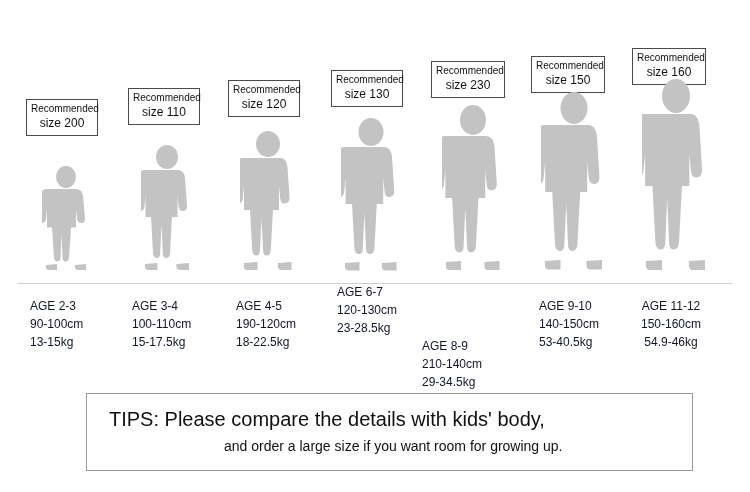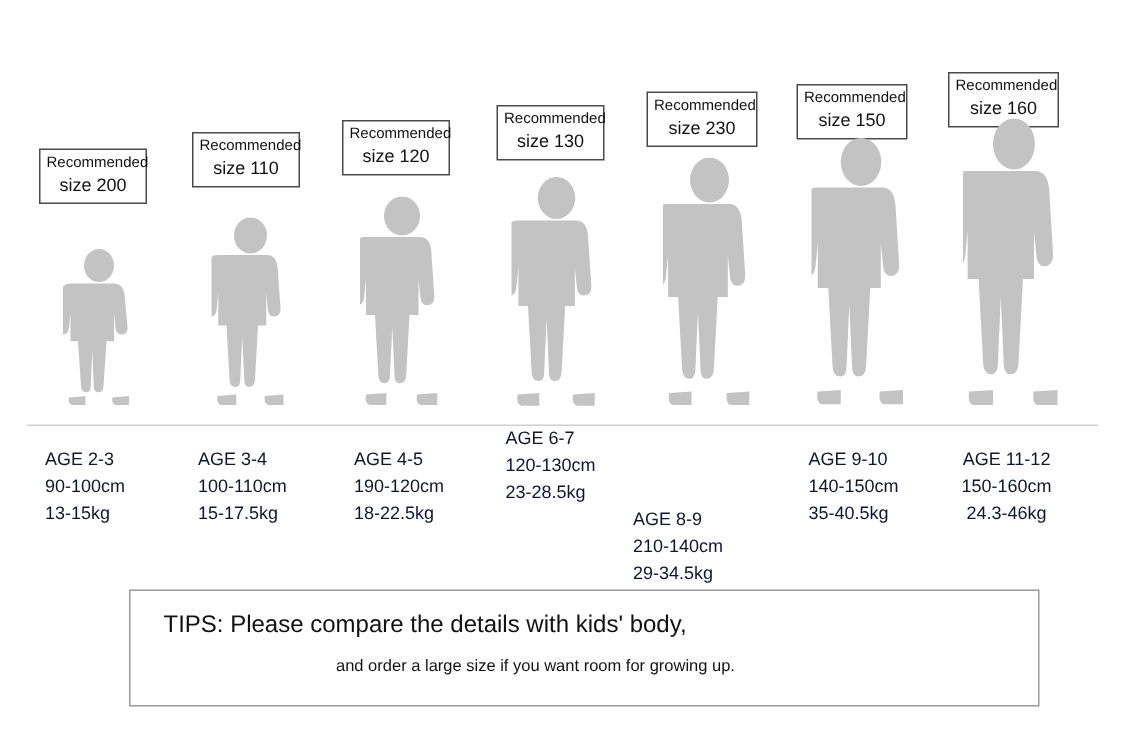--- a/index.html
+++ b/index.html
@@ -93,29 +93,29 @@
     width: 607px;
     height: 78px;
     border: 1px solid #9a9a9a;
     box-sizing: border-box;
     background: #ffffff;
   }
   .tips .line1 {
     position: absolute;
     left: 22px;
     top: 14px;
-    font-size: 16px;
+    font-size: 20px;
     color: #111;
     white-space: nowrap;
   }
   .tips .line2 {
     position: absolute;
     left: 137px;
     top: 44px;
-    font-size: 11px;
+    font-size: 14px;
     color: #111;
     white-space: nowrap;
   }
 </style>
 </head>
 <body>
 
 <div id="chart">
 
   <div class="col">
@@ -239,21 +239,21 @@
           <ellipse cx="33" cy="16" rx="13.5" ry="16"></ellipse>
           <path d="M19 33 h28 q8 0 9 12 l2.4 39 q0.5 8 -5.8 8 q-4.4 0 -4.9 -7 l-1.5 -15 v30 h-7 l-2.8 52 q-0.3 7 -5.2 7 q-4.2 0 -4.2 -7 l-1.8 -41 l-1.8 41 q0 7 -4.2 7 q-4.9 0 -5.2 -7 l-2.8 -52 h-7 v-30 l-1.5 15 q-0.5 7 -4.9 7 q-6.3 0 -5.8 -8 l2.4 -39 q1 -12 9 -12 z"></path>
           <path d="M4 169 q-1 7.5 2.5 8.5 h13 v-9.5 z"></path>
           <path d="M45.5 169 q-1 7.5 2.5 8.5 h13 v-9.5 z"></path>
         </g>
       </svg>
     </div>
     <div class="info" style="left:539px; top:297px;">
       <span class="age">AGE 9-10</span>
       <span class="height">140-150cm</span>
-      <span class="weight">35-40.5kg</span>
+      <span class="weight">53-40.5kg</span>
     </div>
   </div>
 
   <div class="col">
     <div class="size-box" style="left:632px; top:48px; width:74px;">
       <span class="rec">Recommended</span>
       <span class="val">size 160</span>
     </div>
     <div class="figure" style="left:642px; bottom:221px; width:68px; height:192px;">
       <svg viewBox="0 0 68 192" preserveAspectRatio="none" aria-hidden="true">
@@ -261,21 +261,21 @@
           <ellipse cx="34" cy="17" rx="14" ry="17"></ellipse>
           <path d="M20 35 h28 q8.5 0 9.5 13 l2.5 42 q0.5 8.5 -6 8.5 q-4.6 0 -5.1 -7.5 l-1.6 -16 v32 h-7.3 l-3 56 q-0.3 7.5 -5.5 7.5 q-4.4 0 -4.4 -7.5 l-1.9 -44 l-1.9 44 q0 7.5 -4.4 7.5 q-5.2 0 -5.5 -7.5 l-3 -56 h-7.3 v-32 l-1.6 16 q-0.5 7.5 -5.1 7.5 q-6.5 0 -6 -8.5 l2.5 -42 q1 -13 9.5 -13 z"></path>
           <path d="M4 182 q-1 8 2.5 9 h13.5 v-10 z"></path>
           <path d="M47 182 q-1 8 2.5 9 h13.5 v-10 z"></path>
         </g>
       </svg>
     </div>
     <div class="info" style="left:641px; top:297px;text-align:center;">
       <span class="age">AGE 11-12</span>
       <span class="height">150-160cm</span>
-      <span class="weight">24.3-46kg</span>
+      <span class="weight">54.9-46kg</span>
     </div>
   </div>
 
   <div class="baseline" style="top:283px;"></div>
 
   <div class="tips">
     <span class="line1">TIPS: Please compare the details with kids' body,</span>
     <span class="line2">and order a large size if you want room for growing up.</span>
   </div>
 

